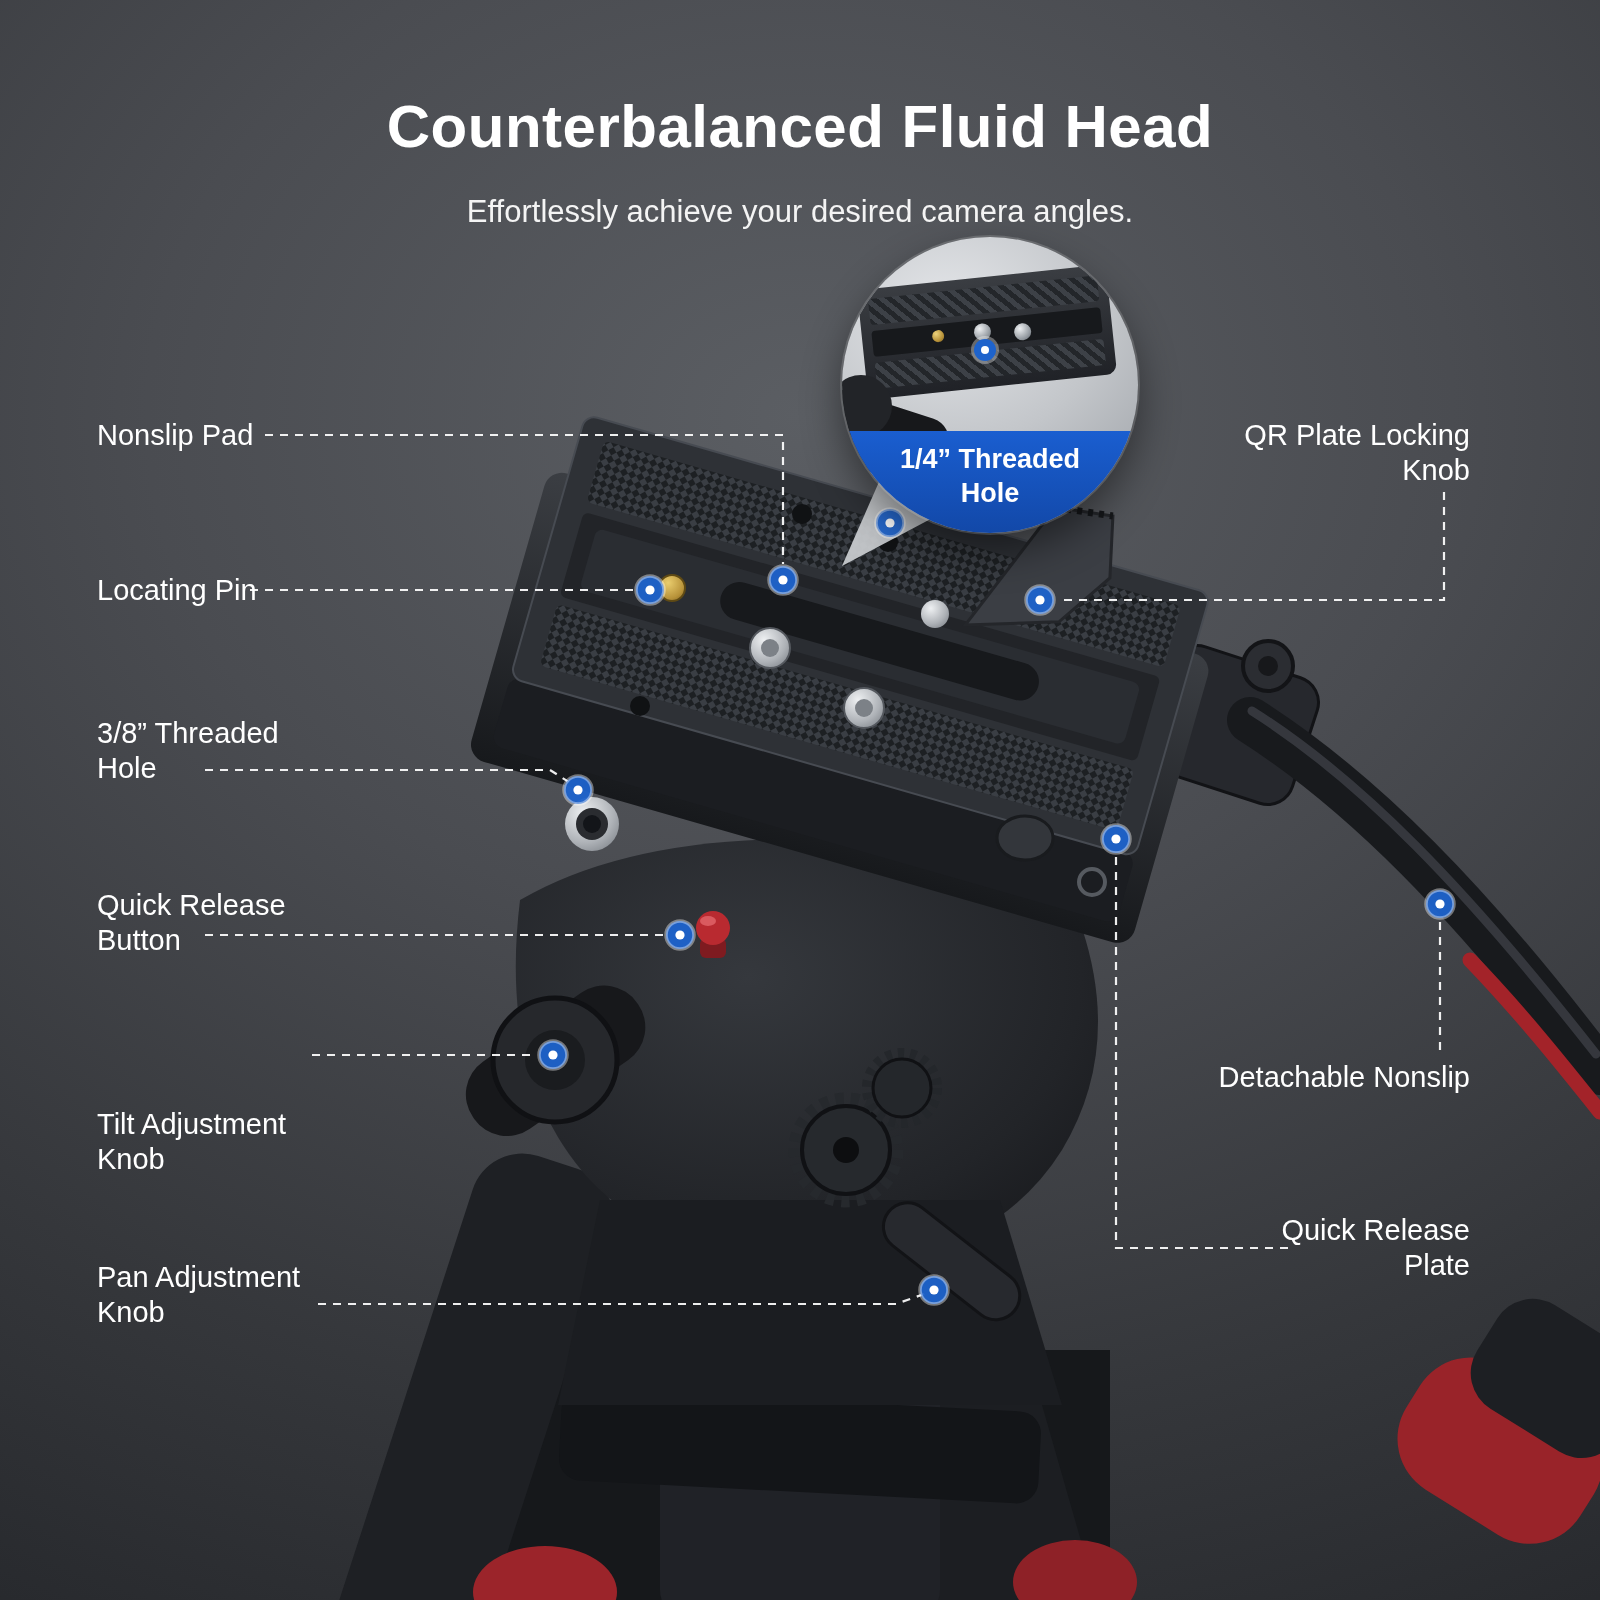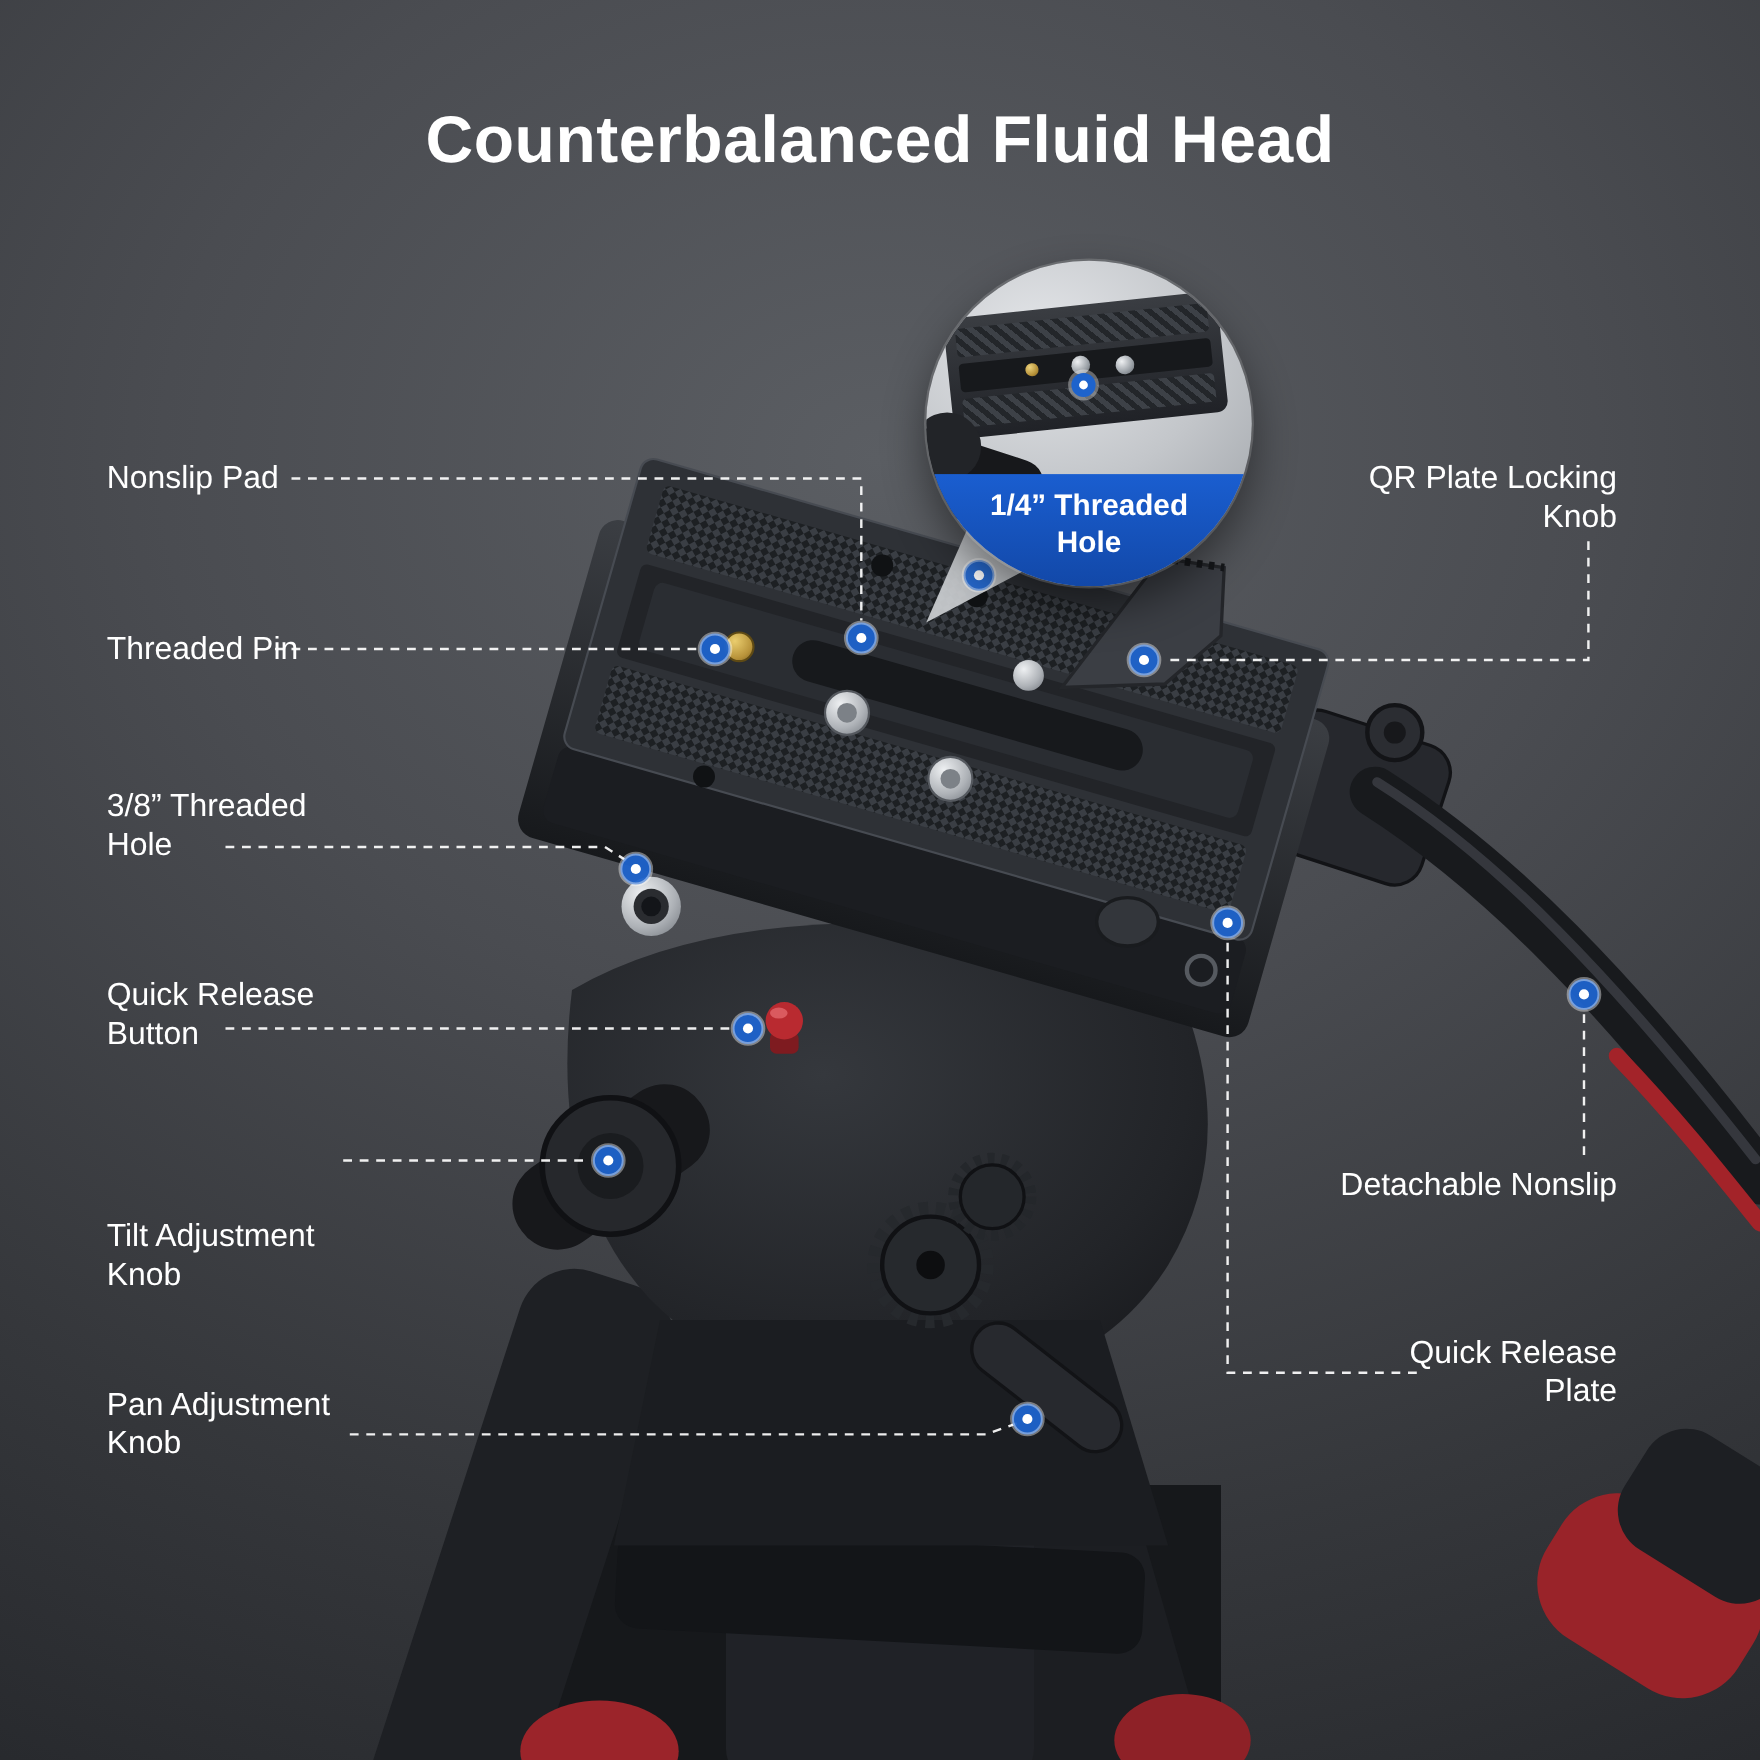--- a/index.html
+++ b/index.html
@@ -248,23 +248,24 @@
     <div class="mini-arm"></div>
     <div class="mini-knob"></div>
     <div class="inset-marker"></div>
     <div class="inset-band">
       <div class="bl">1/4” Threaded</div>
       <div class="bl">Hole</div>
     </div>
   </div>
 
   <h1 class="title">Counterbalanced Fluid Head</h1>
+  <p class="subtitle">Effortlessly achieve your desired camera angles.</p>
 
   <div class="callout left co-nonslip">Nonslip Pad</div>
-  <div class="callout left co-pin">Threaded Pin</div>
+  <div class="callout left co-pin">Locating Pin</div>
   <div class="callout left co-thread">3/8” Threaded
 Hole</div>
   <div class="callout left co-qrbtn">Quick Release
 Button</div>
   <div class="callout left co-tilt">Tilt Adjustment
 Knob</div>
   <div class="callout left co-pan">Pan Adjustment
 Knob</div>
   <div class="callout right co-qrlock">QR Plate Locking
 Knob</div>

